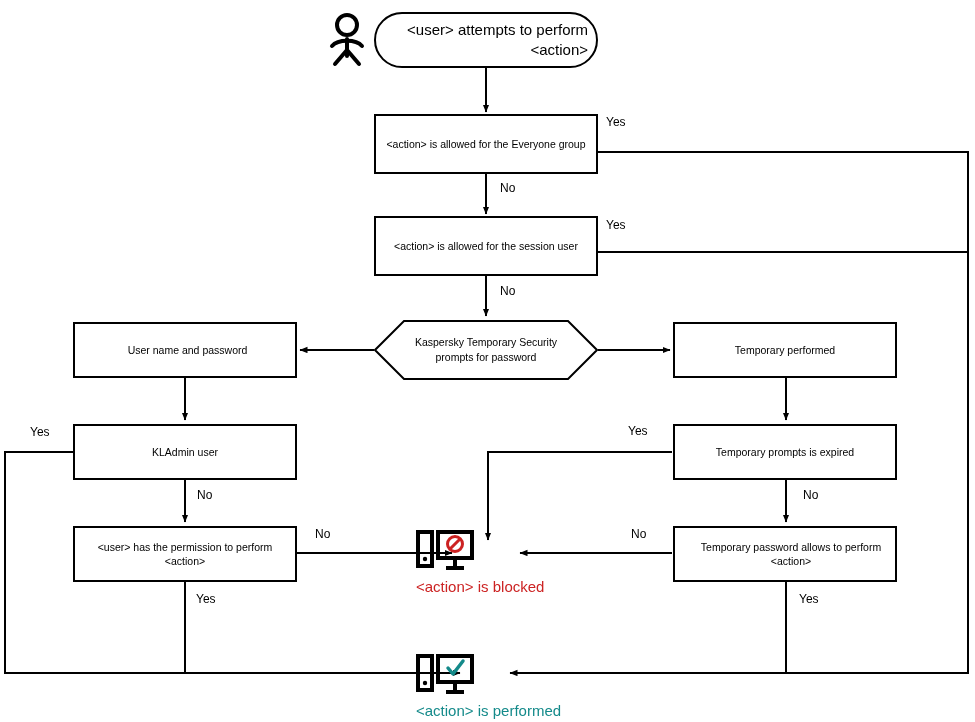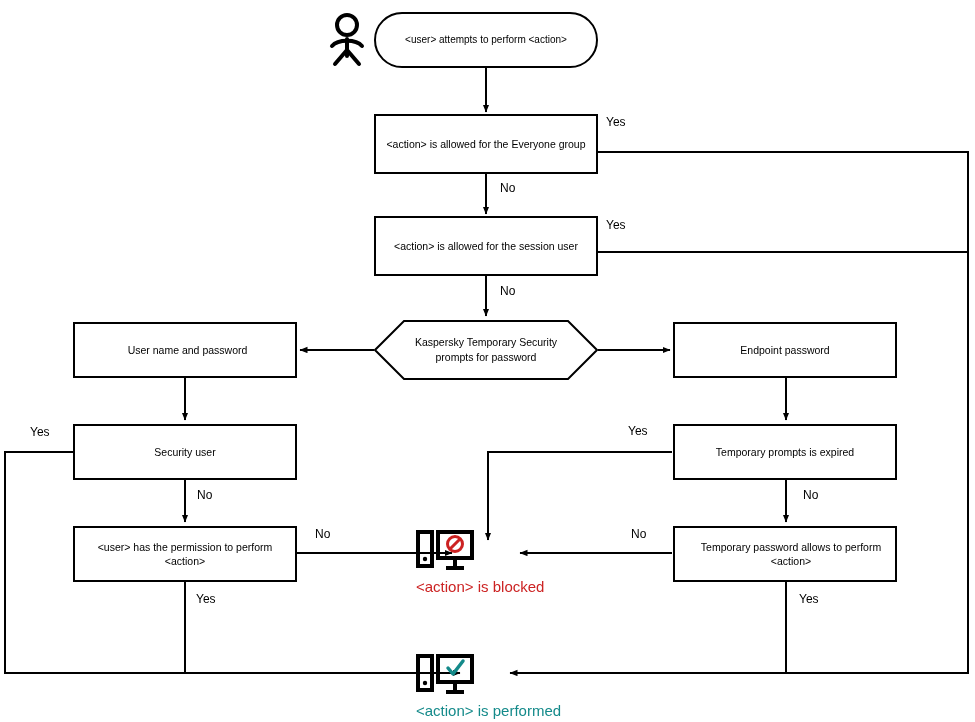--- a/index.html
+++ b/index.html
@@ -33,21 +33,21 @@
     text-align: center;
     background: #ffffff;
     border: 2px solid #000000;
     color: #000000;
     font-size: 10.5px;
     line-height: 1.35;
     padding: 2px 8px;
   }
   .node.stadium {
     border-radius: 40px;
-    font-size: 10px;
+    font-size: 15px;
     text-align: right;
   }
   .hexwrap {
     position: absolute;
     box-sizing: border-box;
   }
   .hexwrap .hexlabel {
     position: absolute;
     left: 0;
     top: 0;
@@ -154,23 +154,23 @@
     <div class="hexlabel">
       <span>
         <span>Kaspersky Temporary Security</span><br>
         <span>prompts for password</span>
       </span>
     </div>
   </div>
 
   <div class="node" style="left:73px; top:322px; width:224px; height:56px;padding-left:13px;">User name and password</div>
 
-  <div class="node" style="left:673px; top:322px; width:224px; height:56px;">Endpoint password</div>
-
-  <div class="node" style="left:73px; top:424px; width:224px; height:56px;">Security user</div>
+  <div class="node" style="left:673px; top:322px; width:224px; height:56px;">Temporary performed</div>
+
+  <div class="node" style="left:73px; top:424px; width:224px; height:56px;">KLAdmin user</div>
 
   <div class="node" style="left:673px; top:424px; width:224px; height:56px;">Temporary prompts is expired</div>
 
   <div class="node" style="left:73px; top:526px; width:224px; height:56px;">
     <span>
       <span>&lt;user&gt; has the permission to perform</span><br>
       <span>&lt;action&gt;</span>
     </span>
   </div>
 

